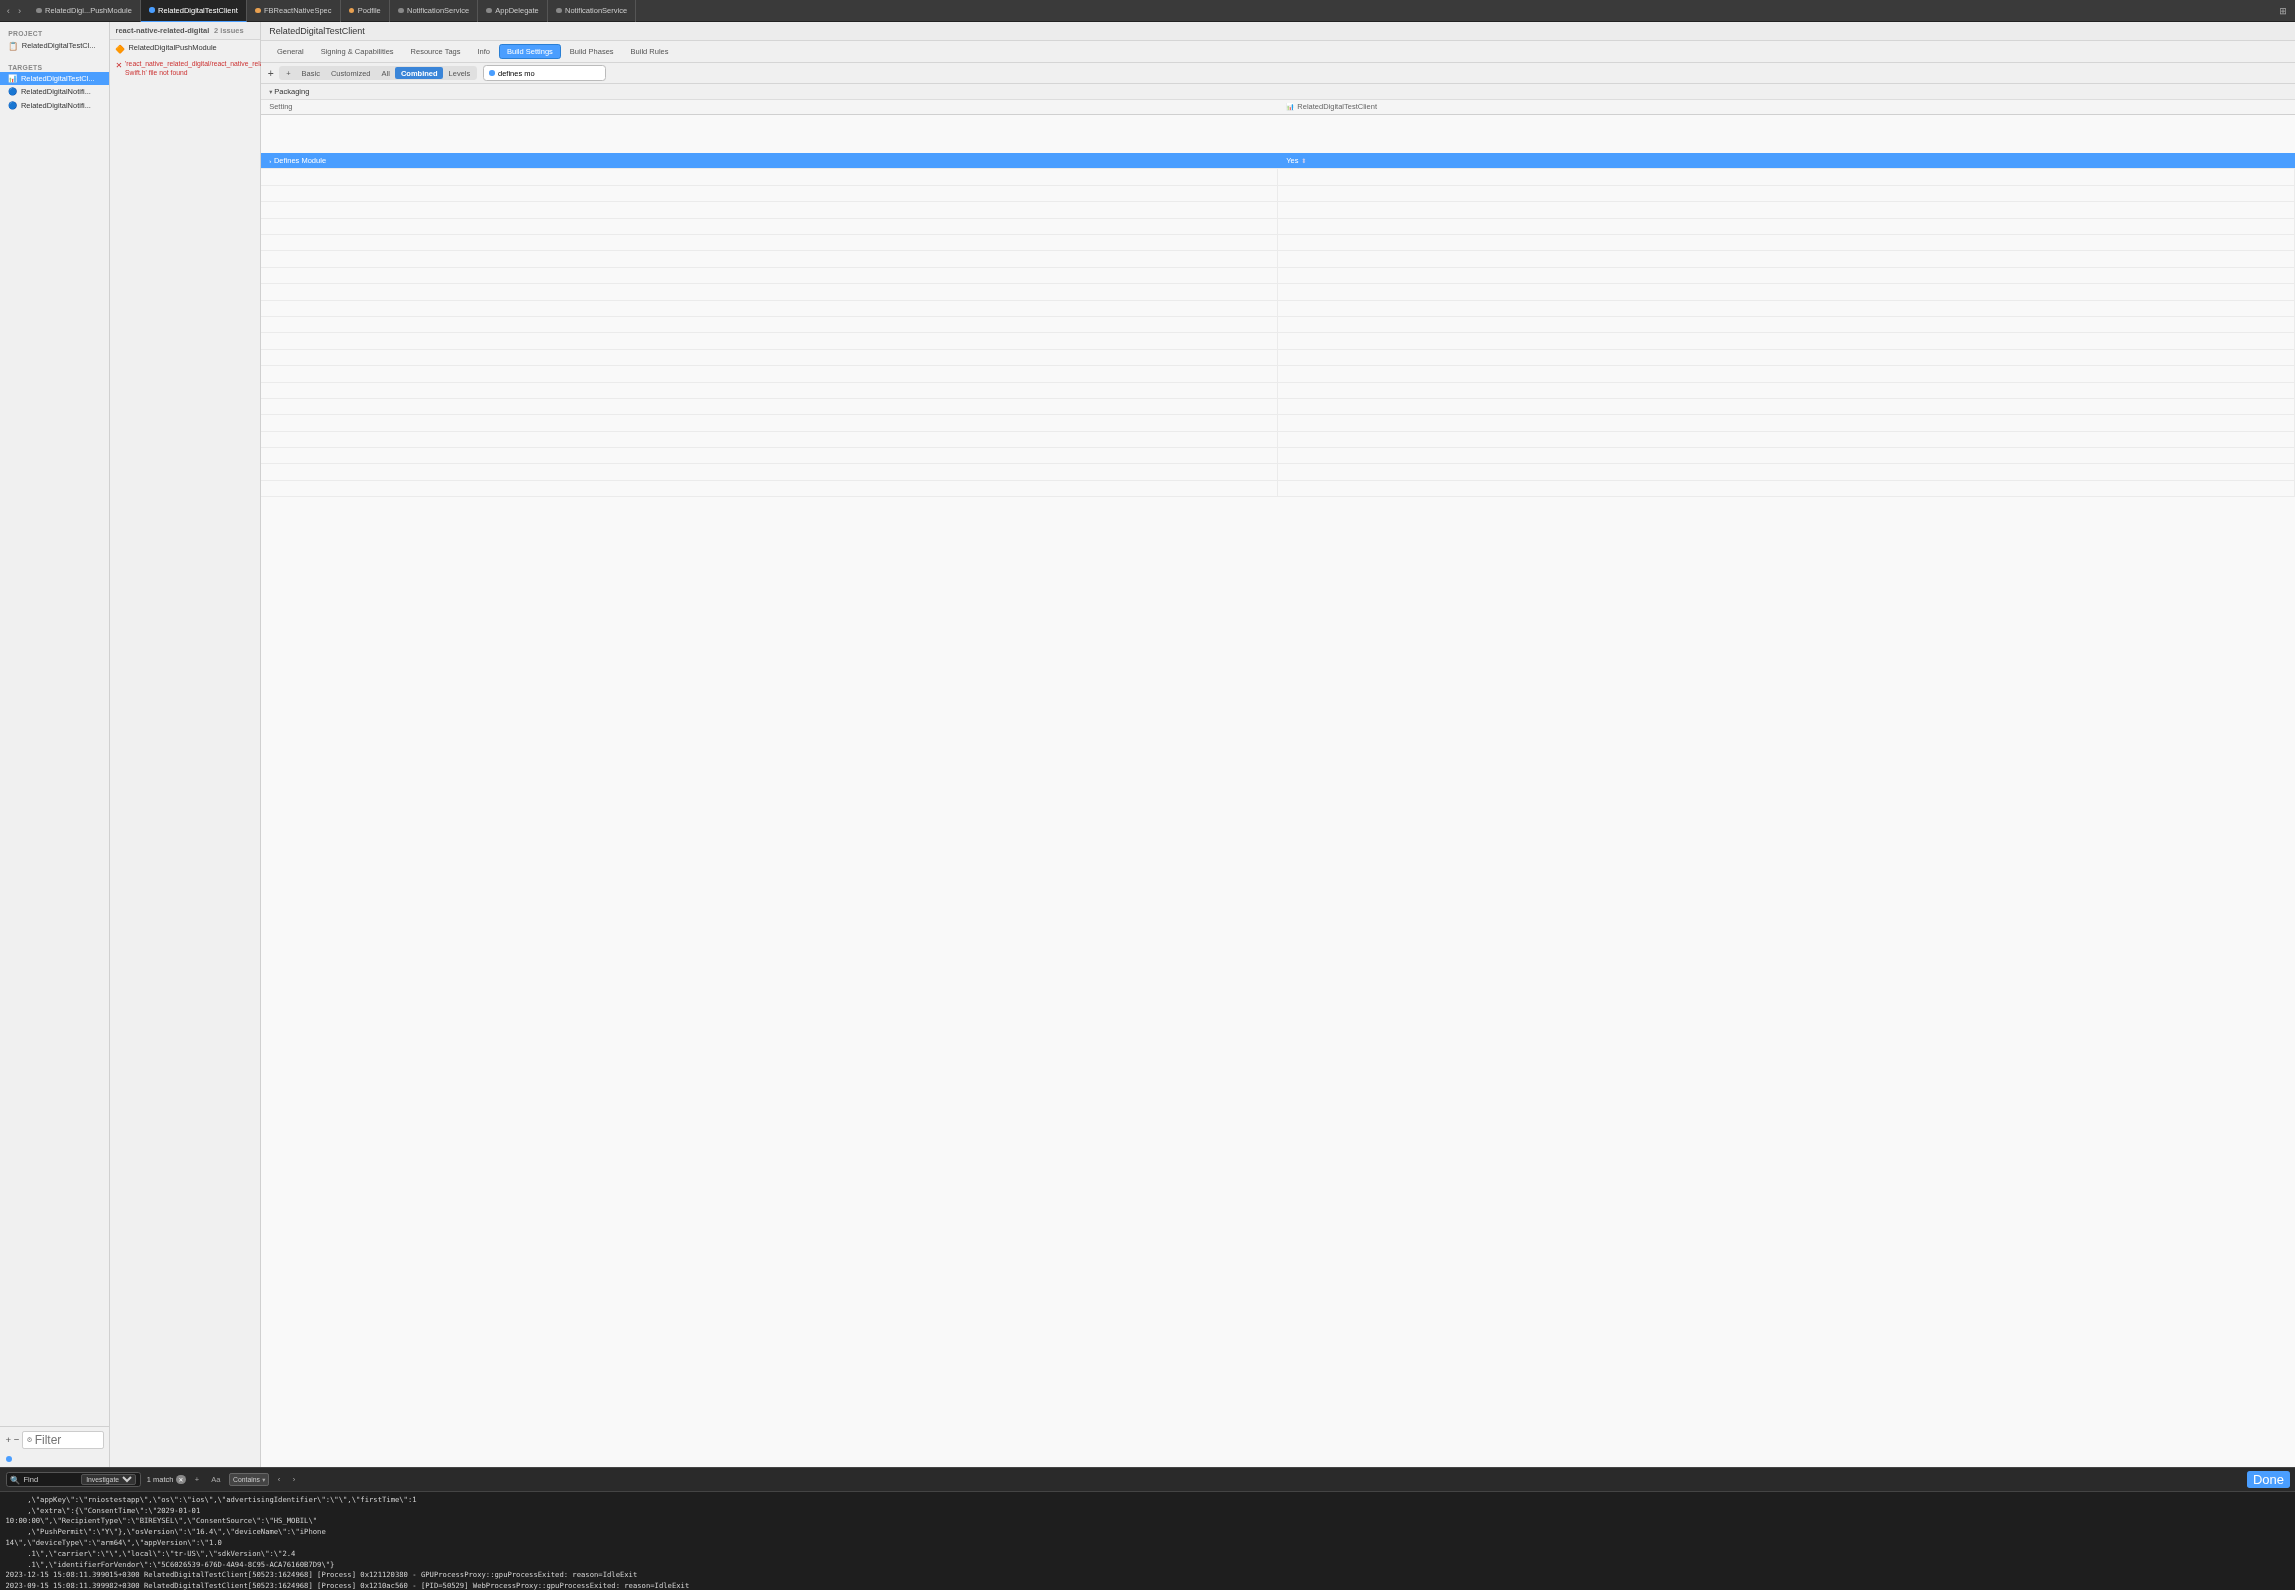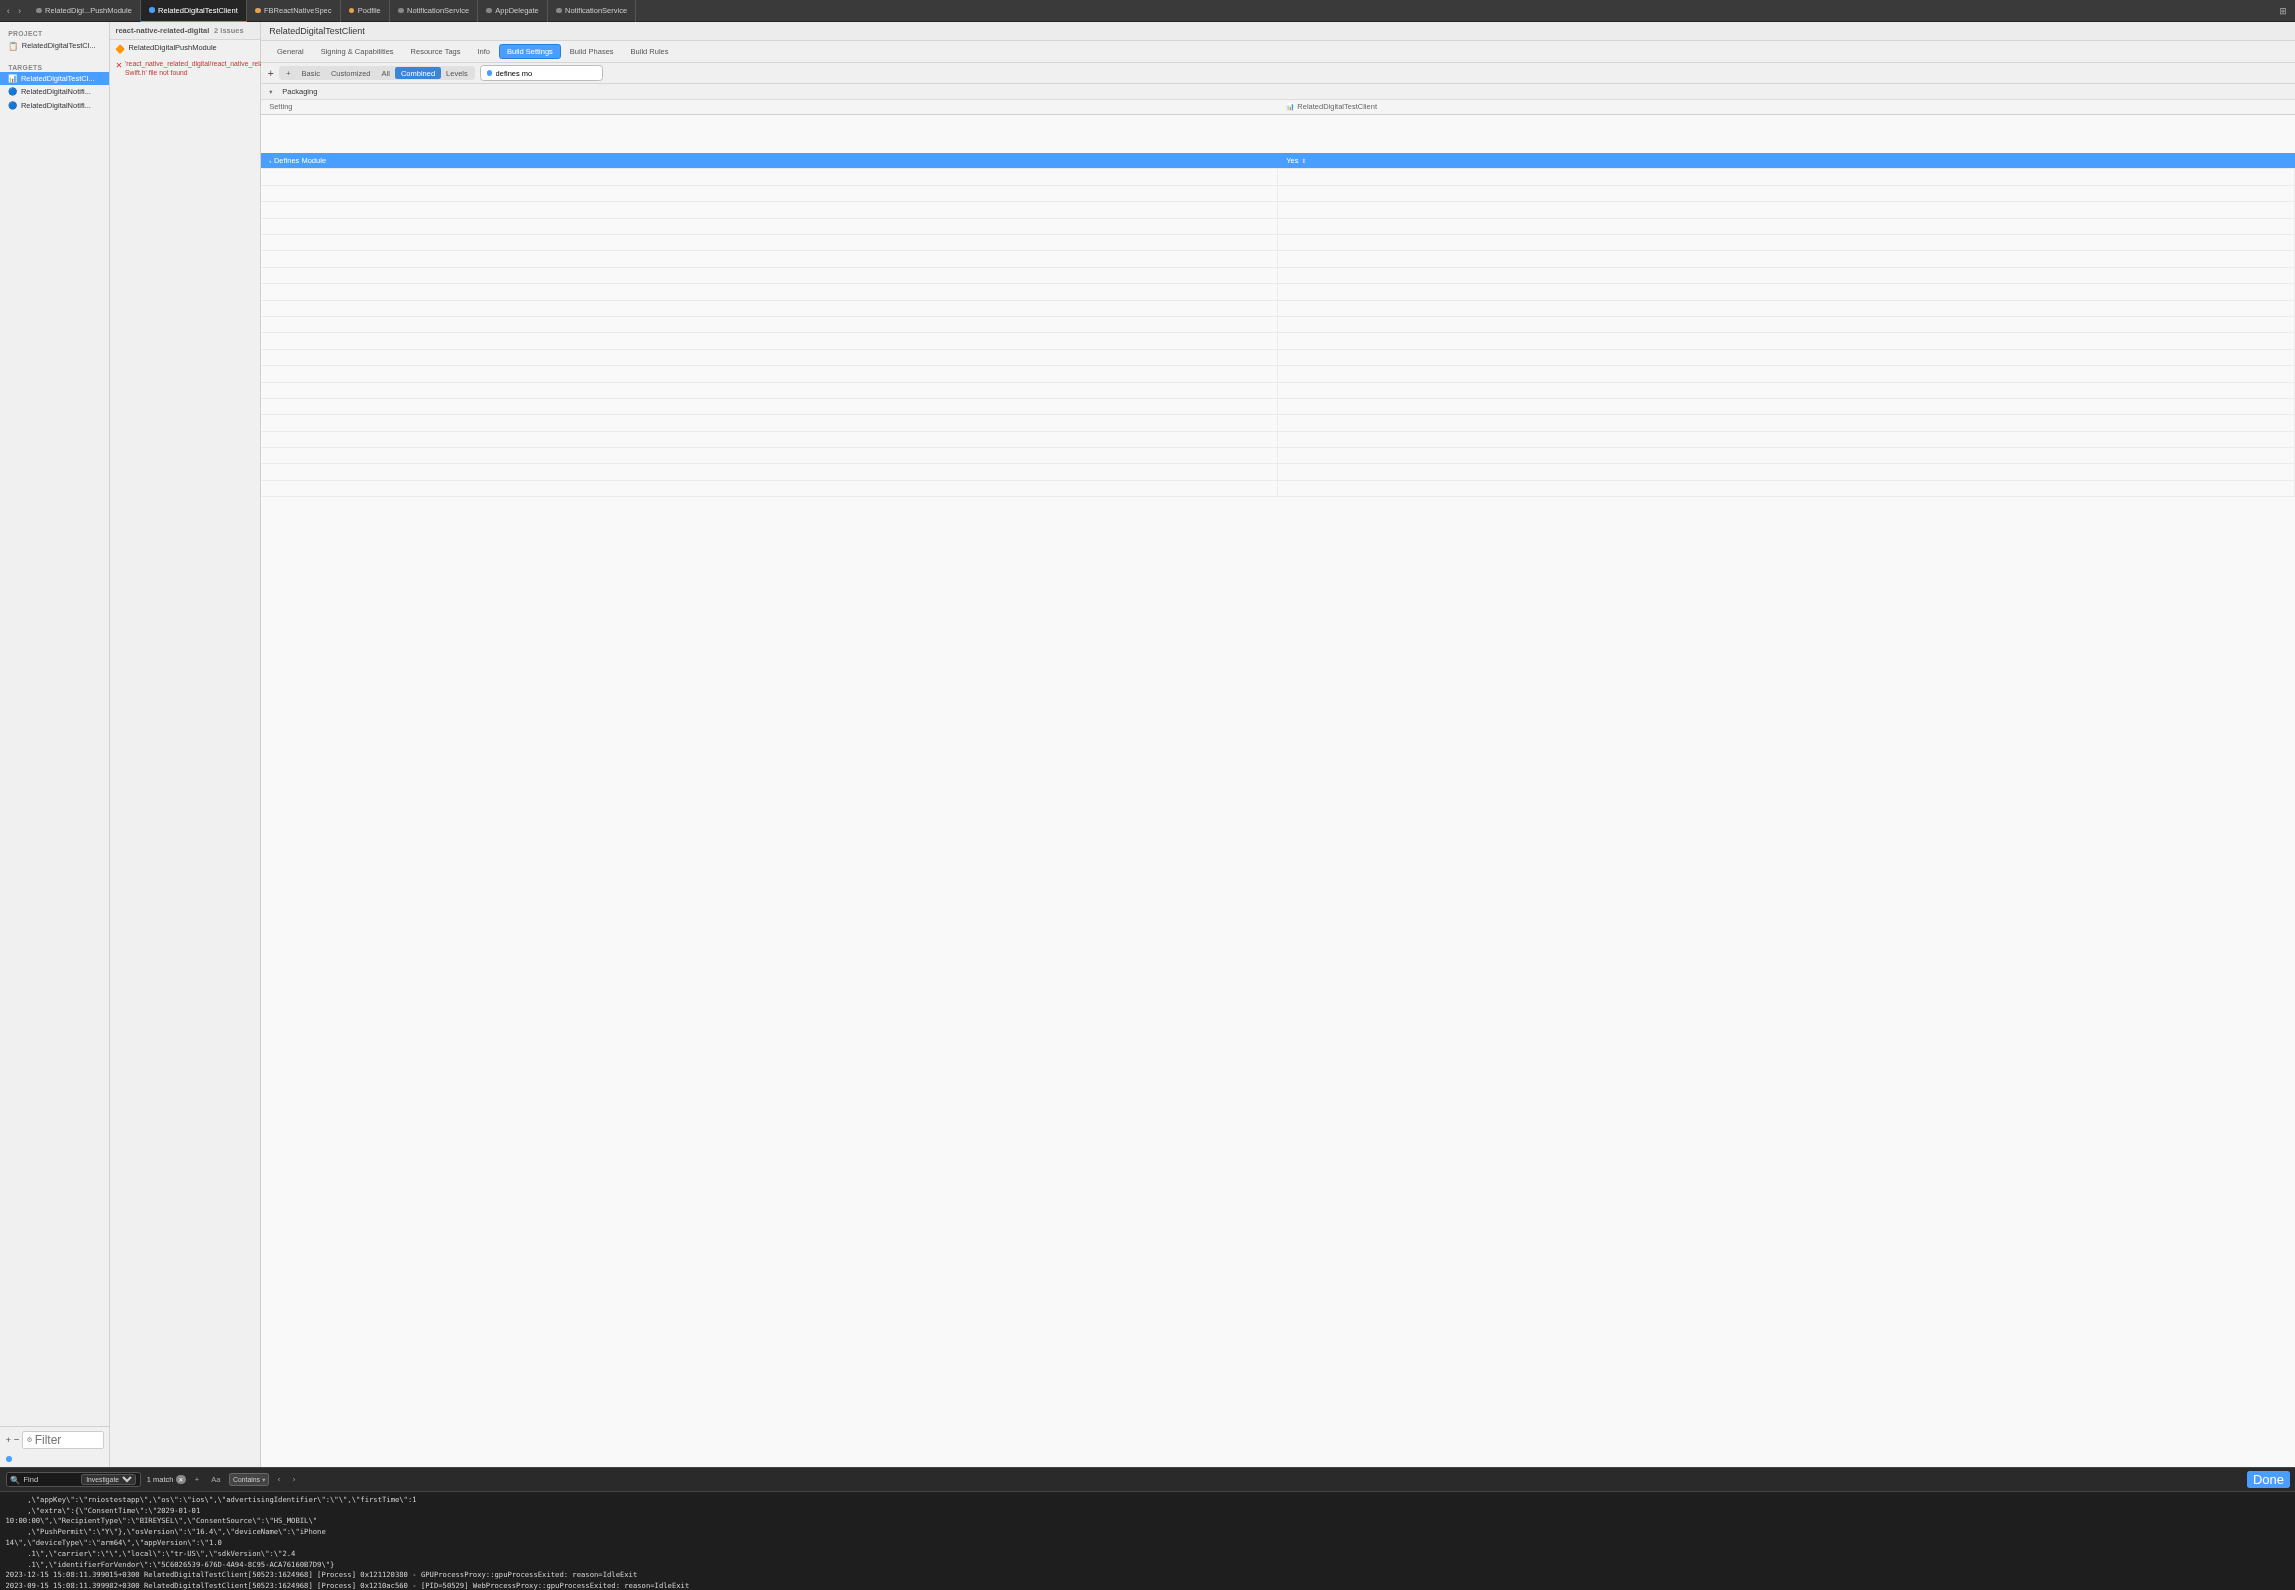--- a/index.html
+++ b/index.html
@@ -43,28 +43,28 @@
     
     .settings-top { display: flex; align-items: center; padding: 4.1px 8.2px; background: #ececec; border-bottom: 0.7px solid #d5d5d5; }
 
     
     .settings-toolbar { display: flex; align-items: center; justify-content: space-between; padding: 2.7px 8.2px; background: #f0f0f0; border-bottom: 0.7px solid #d5d5d5; }
     .settings-tabs { display: flex; gap: 1.4px; }
     .settings-tab { padding: 2.1px 6.8px; font-size: 7.5px; color: #555; cursor: pointer; border: 0.7px solid transparent; border-radius: 2.7px; }
     .settings-tab.active { background: #4a9eff; color: #fff; border-color: #2a7fd4; border-radius: 2.7px; }
     .filter-tabs { display: flex; align-items: center; gap: 0; background: #e0e0e0; border-radius: 3.4px; padding: 1.4px; }
     .filter-tab { padding: 1.4px 5.5px; font-size: 7.5px; color: #555; cursor: pointer; border-radius: 2.1px; }
-    .filter-tab.active { background: #3a85d8; color: #fff; }
+    .filter-tab.active { background: #3a85d8; color: #fff; font-weight: bold; }
     .search-box { display: flex; align-items: center; gap: 3.4px; background: #fff; border: 0.7px solid #bbb; border-radius: 3.4px; padding: 2.1px 5.5px; min-width: 123px; }
     .search-box .search-dot { width: 5.5px; height: 5.5px; border-radius: 50%; background: #4a9eff; flex-shrink: 0; }
     .search-box input { border: none; outline: none; font-size: 7.5px; flex: 1; }
 
     
     .settings-table { flex: 1; overflow-y: auto; }
-    .settings-section-header { display: flex; align-items: center; gap: 10px; padding: 2.7px 8.2px; background: #f0f0f0; border-bottom: 0.7px solid #ddd; cursor: pointer; font-size: 7.5px; font-weight: 500; color: #333; }
+    .settings-section-header { display: flex; align-items: center; gap: 2px; padding: 2.7px 8.2px; background: #f0f0f0; border-bottom: 0.7px solid #ddd; cursor: pointer; font-size: 7.5px; font-weight: 500; color: #333; }
     .settings-section-header .chevron { font-size: 6.2px; color: #666; }
     .settings-col-header { display: grid; grid-template-columns: 1fr 1fr; border-bottom: 0.7px solid #d0d0d0; background: #f5f5f5; }
     .settings-col-header-cell { padding: 2.7px 8.2px; font-size: 7.5px; color: #666; font-weight: 500; display: flex; align-items: center; gap: 2.7px; }
     .col-icon { font-size: 6.8px; color: #888; }
     .settings-row { display: grid; grid-template-columns: 1fr 1fr; border-bottom: 0.7px solid #ebebeb; min-height: 16.4px; margin-top: 38px; }
     .settings-row.highlighted { background: #4a9eff; color: #fff; }
     .settings-row.highlighted .settings-cell { color: #fff; }
     .settings-cell { padding: 2.1px 8.2px; font-size: 7.5px; color: #333; display: flex; align-items: center; }
     .settings-row.highlighted .settings-cell { color: #fff; }
     .expand-arrow { font-size: 6.2px; margin-right: 2.7px; }

